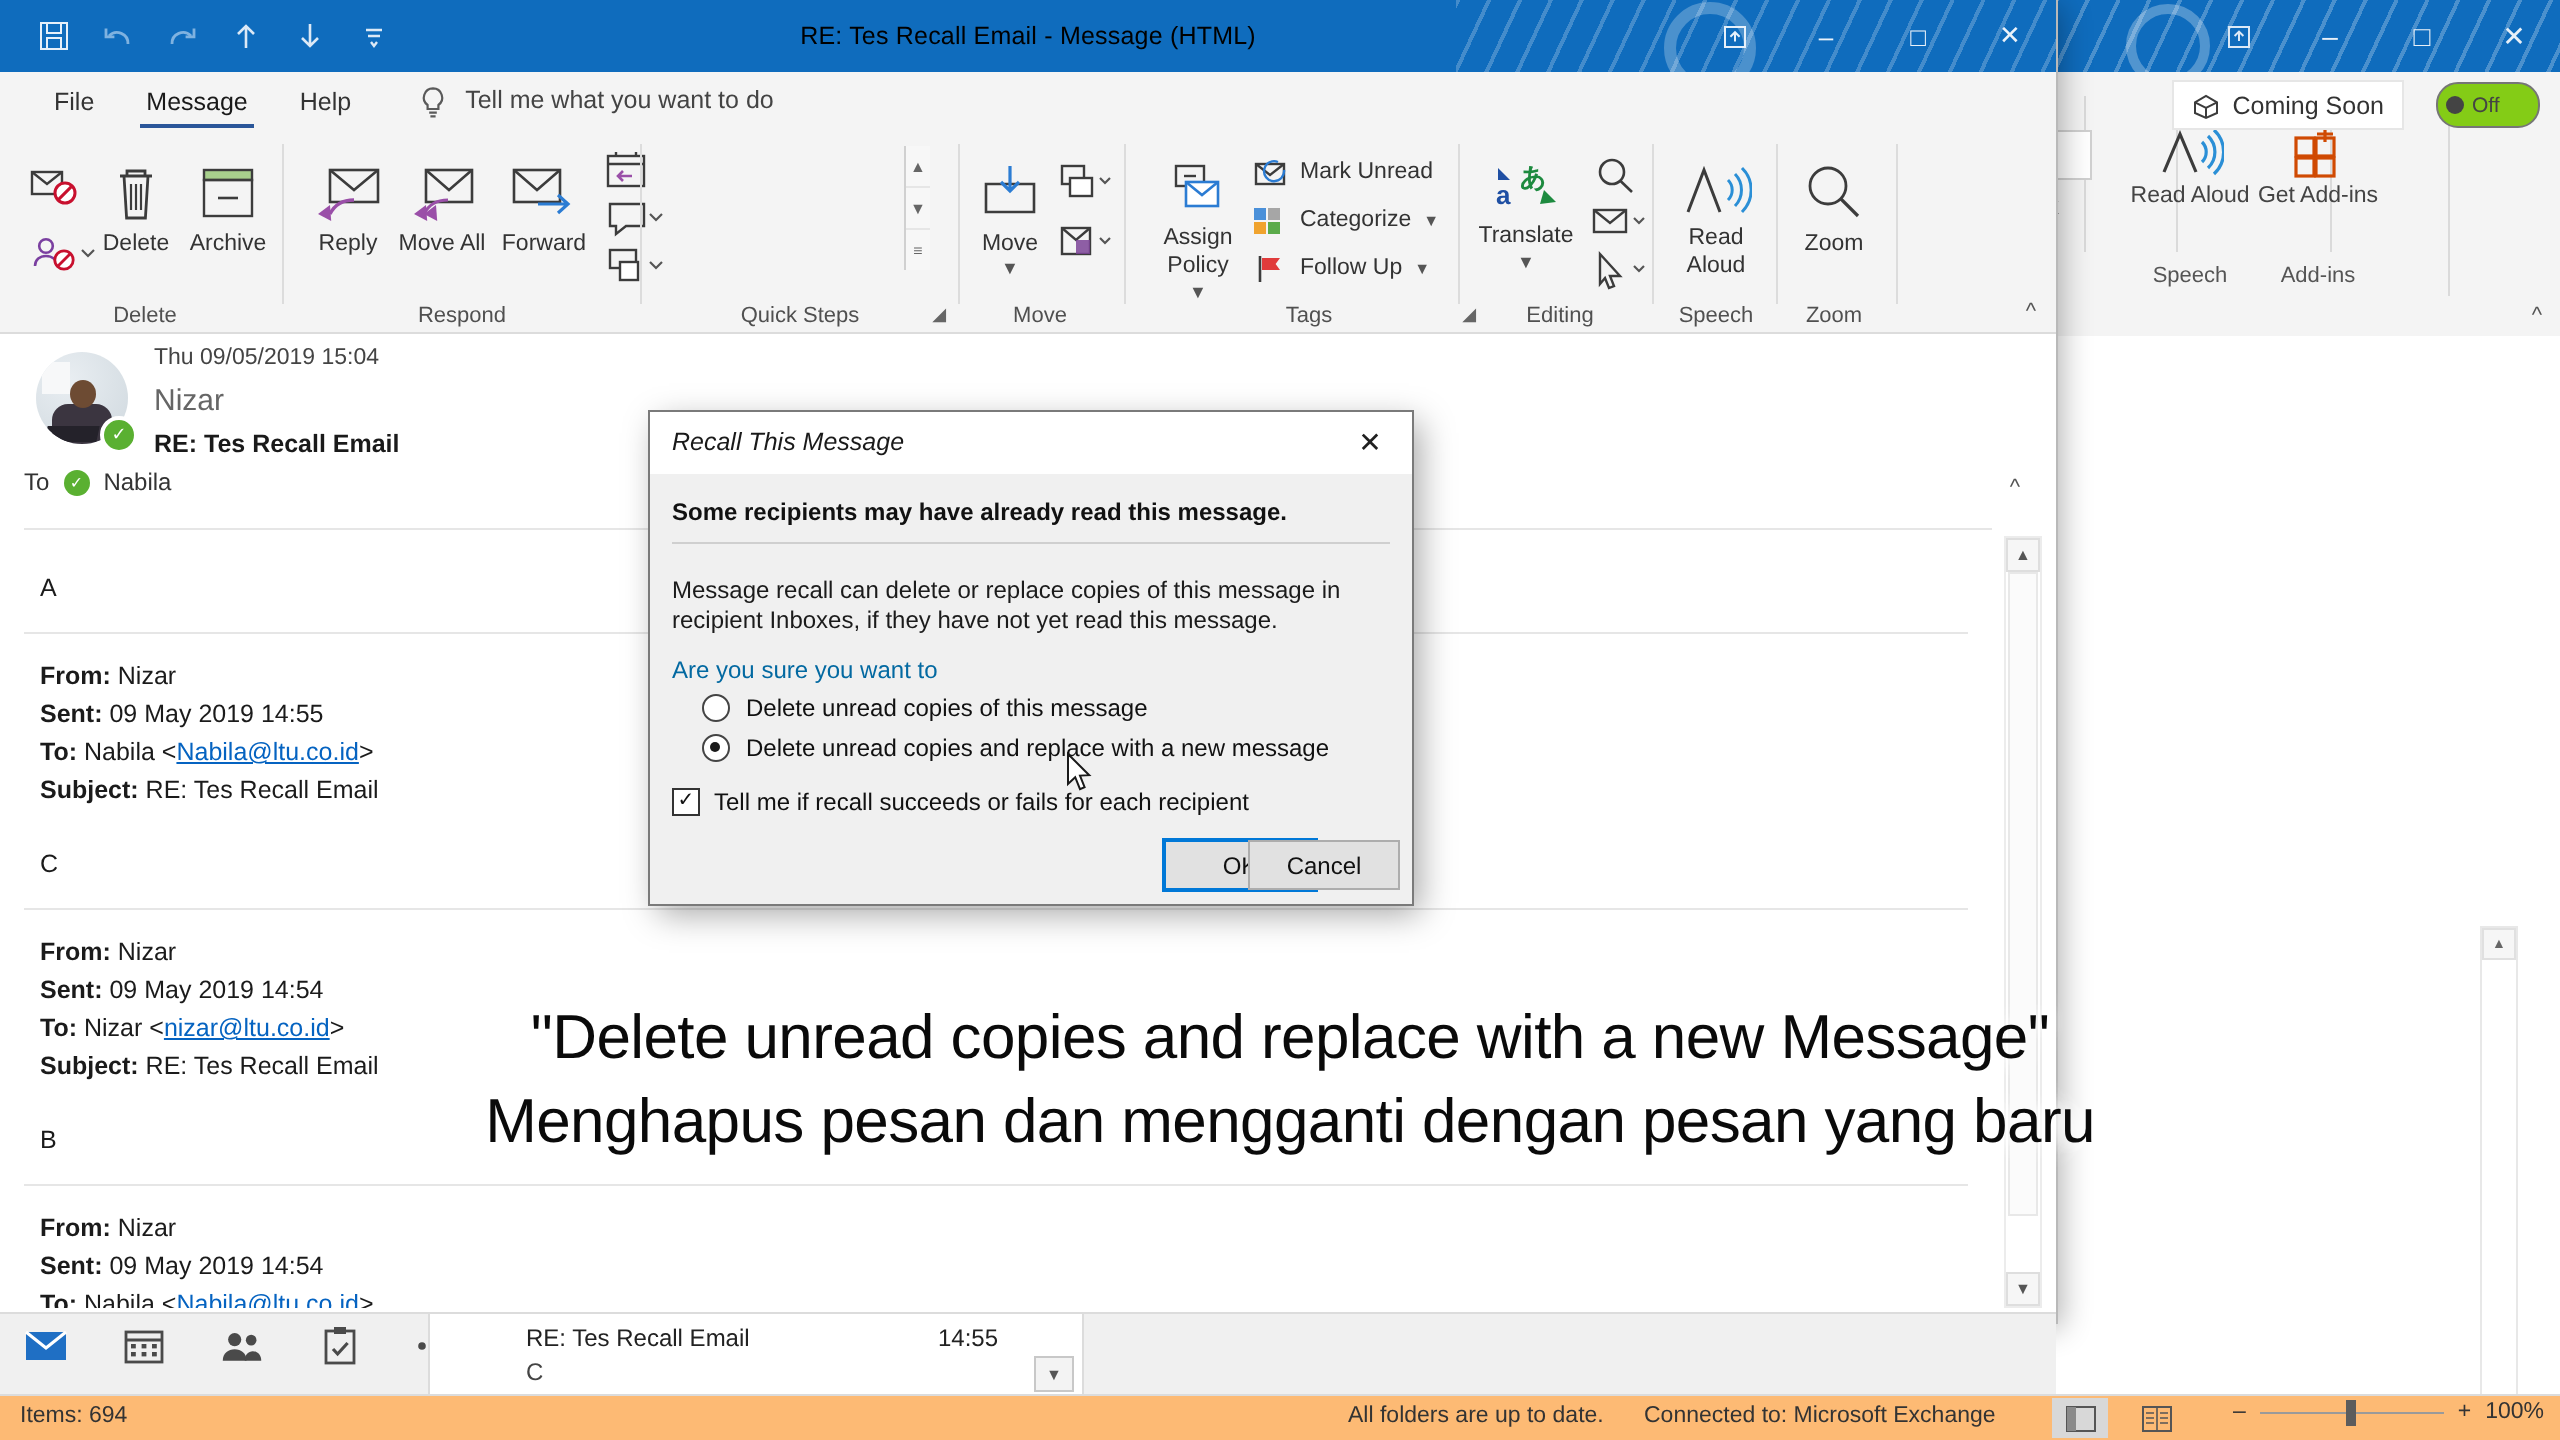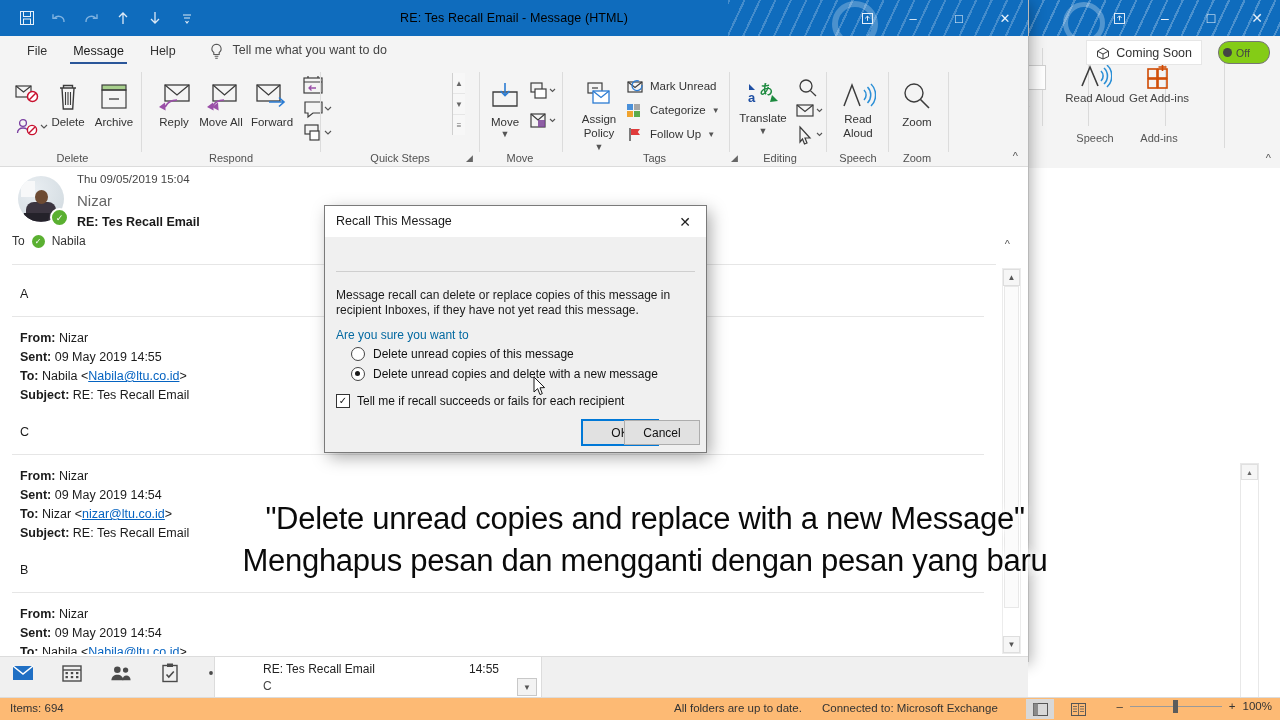--- a/index.html
+++ b/index.html
@@ -135,21 +135,21 @@
   #vb1{left:1026px;background:#d8d8d8;}
   #vb2{left:1064px;}
   #zoomctl{position:absolute;right:8px;top:2px;display:flex;align-items:center;gap:7px;font-size:11.5px;color:#333;}
   #zoomctl .track{width:92px;height:1px;background:#9a9a9a;position:relative;}
   #zoomctl .knob{position:absolute;left:43px;top:-6px;width:5px;height:13px;background:#5c5c5c;}
 
   
   #dlg{position:absolute;left:325px;top:206px;width:381px;height:246px;background:#f0f0f0;
      box-shadow:0 0 0 1px #7a7a7a, 4px 5px 16px rgba(0,0,0,.35);}
   #dlg-title{position:absolute;left:0;top:0;width:381px;height:31px;background:#fff;border-bottom:1px solid #f0f0f0;}
-  #dlg-title span{position:absolute;left:11px;top:8px;font-size:12.5px;color:#1a1a1a;}
+  #dlg-title span{position:absolute;left:11px;top:8px;font-size:12.5px;color:#1a1a1a;font-style:italic;}
   #dlg-close{position:absolute;right:0;top:0;width:42px;height:31px;display:flex;align-items:center;justify-content:center;
      font-size:14px;color:#202020;}
   #dlg-warn{position:absolute;left:11px;top:43px;font-size:12px;font-weight:bold;color:#111;}
   #dlg-rule{position:absolute;left:11px;top:65px;width:359px;height:1px;background:#cfcfcf;}
   #dlg-desc{position:absolute;left:11px;top:82px;width:362px;font-size:12px;color:#1b1b1b;line-height:15px;}
   #dlg-ask{position:absolute;left:11px;top:122px;font-size:12px;color:#0369a1;}
   .radio-row{position:absolute;left:26px;display:flex;align-items:center;gap:8px;font-size:12px;color:#111;}
   .radio{width:12px;height:12px;border-radius:50%;border:1px solid #444;background:#fff;position:relative;}
   .radio.on::after{content:"";position:absolute;left:2.5px;top:2.5px;width:5px;height:5px;border-radius:50%;background:#1a1a1a;}
   #chk-row{position:absolute;left:11px;top:392px;display:flex;align-items:center;gap:7px;font-size:12px;color:#111;}
@@ -743,31 +743,32 @@
     <div class="s2">C</div>
     <div class="dd">▼</div>
   </div>
 </div>
 
 <div id="dlg">
   <div id="dlg-title">
     <span>Recall This Message</span>
     <div id="dlg-close">✕</div>
   </div>
+  <div id="dlg-warn">Some recipients may have already read this message.</div>
   <div id="dlg-rule"></div>
   <div id="dlg-desc">Message recall can delete or replace copies of this message in recipient Inboxes, if they have not yet read this message.</div>
   <div id="dlg-ask">Are you sure you want to</div>
 
   <div class="radio-row" style="top:141px;">
     <span class="radio"></span>
     <span>Delete unread copies of this message</span>
   </div>
   <div class="radio-row" style="top:161px;">
     <span class="radio on"></span>
-    <span>Delete unread copies and delete with a new message</span>
+    <span>Delete unread copies and replace with a new message</span>
   </div>
 
   <div id="chk-row" style="top:188px;">
     <span class="chk">
         <span>✓</span>
       </span>
     <span>Tell me if recall succeeds or fails for each recipient</span>
   </div>
 
   <div class="dbtn" id="dlg-ok" style="left:216px;top:213px;">OK</div>

